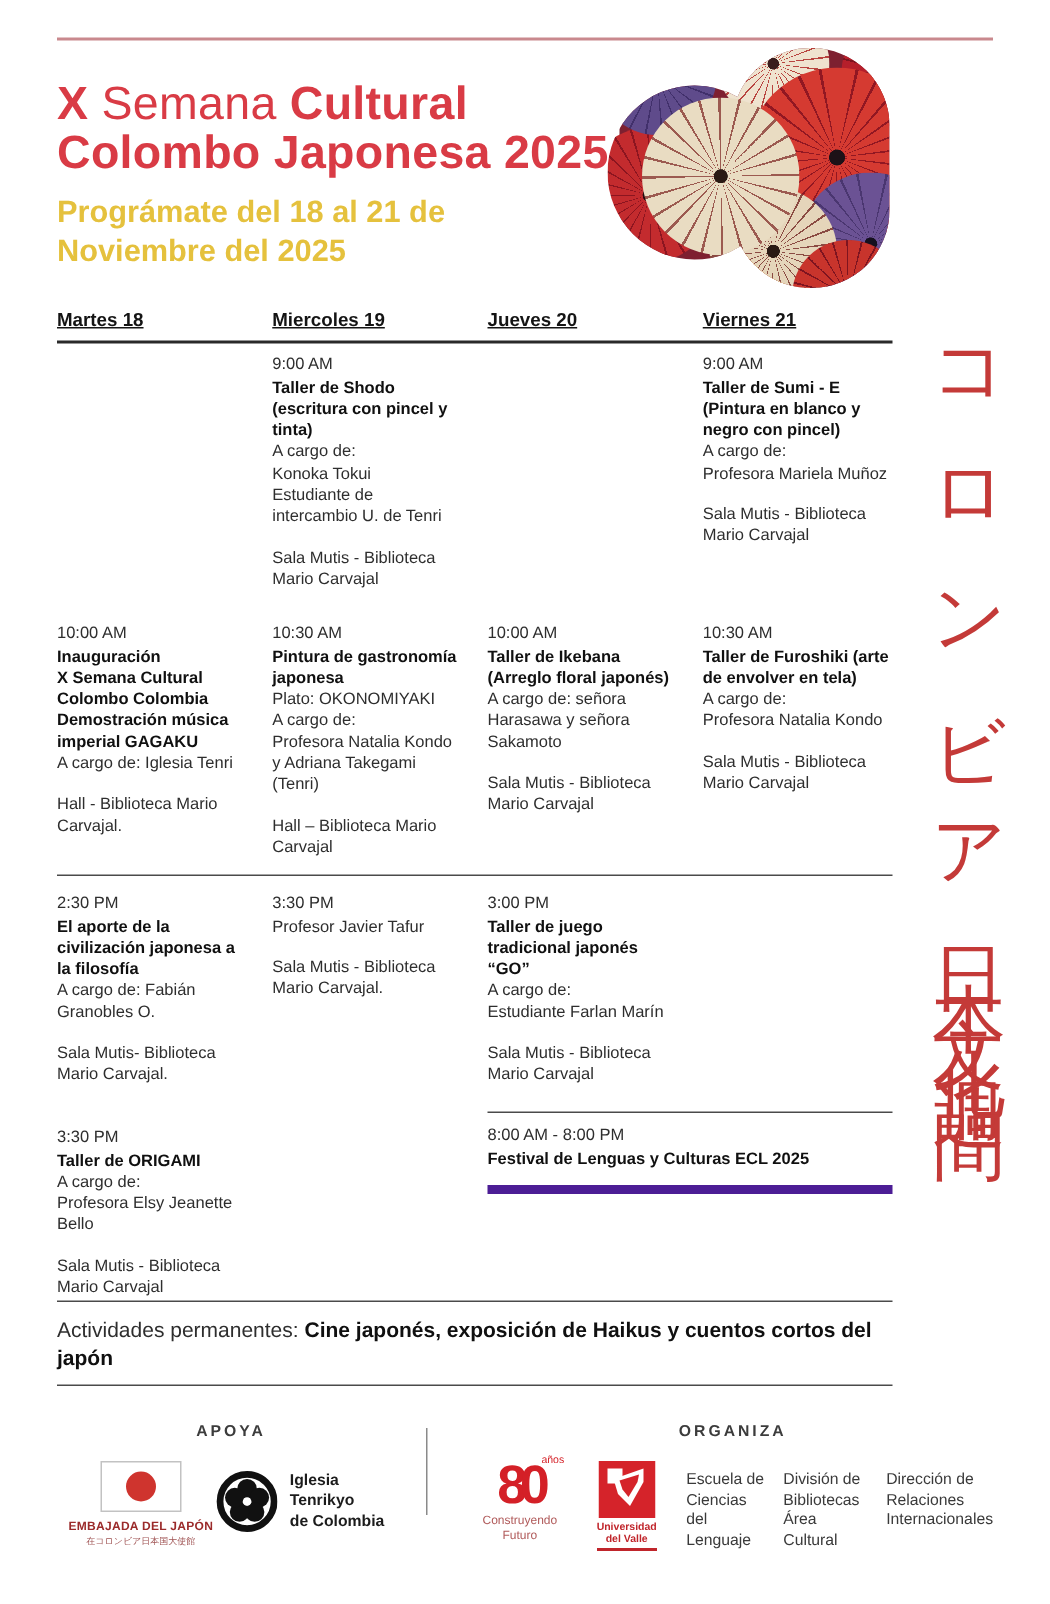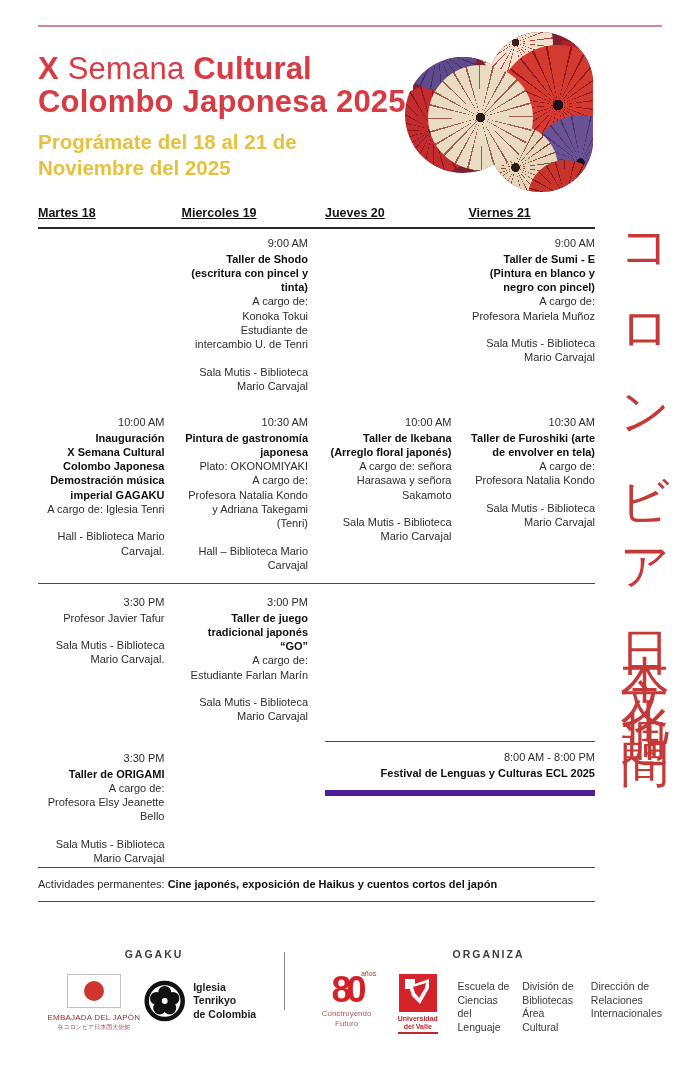--- a/index.html
+++ b/index.html
@@ -65,42 +65,42 @@
 
   
   .schedule { position:absolute; left:38px; top:205px; width:557px; font-size:11px; line-height:1.3; }
   .srow { display:grid; grid-template-columns:repeat(4,1fr); column-gap:17px; }
   .dayhead { font-weight:700; font-size:12.5px; color:#141414; padding-bottom:6px;text-decoration:underline; }
   .headrow { border-bottom:2px solid #2a2a2a; }
   .r1 { padding-top:7px; min-height:186px; }
   .r2 { min-height:169px; border-bottom:1px solid #4a4a4a; padding-bottom:8px; }
   .r3 { padding-top:11px; min-height:157px; }
   .r4 { align-items:start; }
-  .cell { color:#2e2e2e;text-align:right; }
+  .cell { color:#2e2e2e; }
   .time { color:#2e2e2e; margin-bottom:1px; white-space:pre-line; }
   .etitle { font-weight:700; color:#101010; white-space:pre-line; }
   .ebody { white-space:pre-line; }
   .eloc { margin-top:13px; white-space:pre-line; }
   .origami-cell { padding-top:10px; }
   .festival-cell { grid-column:3 / 5; border-top:1px solid #4a4a4a; border-bottom:6px solid #4c1d95; padding:8px 0 10px 0; }
-  .perm-bar { border-top:1px solid #4a4a4a; border-bottom:1px solid #4a4a4a; padding:9px 0; font-size:11px; margin-top:2px; }
+  .perm-bar { border-top:1px solid #4a4a4a; border-bottom:1px solid #4a4a4a; padding:9px 0; font-size:14px; margin-top:2px; }
   .perm-bar .plabel { font-weight:400; color:#2e2e2e; }
   .perm-bar .pbold { font-weight:700; color:#101010; }
 
   
   .footer { position:absolute; left:38px; top:948px; width:624px; display:flex; }
   .fgroup-label { text-align:center; font-size:10.5px; font-weight:700; letter-spacing:2px; color:#3c3c3c; margin-bottom:14px; }
   .apoya-group { width:232px; }
   .org-group { flex:1; margin-left:30px; }
   .logo-row { display:flex; align-items:flex-start; }
   .apoya-row { justify-content:space-between; padding:0 6px; }
   .embassy { display:flex; flex-direction:column; align-items:center; width:110px; }
   .flag { width:54px; height:34px; background:#fff; border:1px solid #c2c2c2; position:relative; }
   .flag .sun { position:absolute; left:50%; top:50%; width:20px; height:20px; margin:-10px 0 0 -10px; border-radius:50%; background:#cf342e; }
-  .embassy-name { margin-top:5px; font-size:8px; font-weight:400; color:#9b2b2b; letter-spacing:.2px; text-align:right; }
+  .embassy-name { margin-top:5px; font-size:8px; font-weight:700; color:#9b2b2b; letter-spacing:.2px; text-align:right; }
   .embassy-jp { font-size:6px; color:#a05454; margin-top:1px; text-align:center; }
   .tenrikyo { display:flex; align-items:center; margin-top:4px; }
   .tenrikyo-caption { font-size:10.5px; font-weight:700; color:#1c1c1c; margin-left:8px; white-space:pre-line; line-height:1.25; }
   .divider { width:1px; background:#8a8a8a; height:58px; margin:4px 0 0 14px; }
   .org-row { display:flex; align-items:flex-start; gap:10px; }
   .logo80 { position:relative; width:66px; text-align:center; }
   .logo80 .num { font-size:36px; font-weight:800; color:#d42027; letter-spacing:-5px; line-height:.9; }
   .logo80 .anos { position:absolute; top:-4px; right:2px; font-size:7px; color:#d42027; }
   .logo80 .tagline { font-size:8px; color:#b05a5a; white-space:pre-line; line-height:1.2; margin-top:3px; }
   .univalle { width:62px; display:flex; flex-direction:column; align-items:center; }
@@ -167,21 +167,21 @@
       <div class="ebody">A cargo de:
 Profesora Mariela Muñoz</div>
       <div class="eloc">Sala Mutis - Biblioteca Mario Carvajal</div>
     </div>
   </div>
 
   <div class="srow r2">
     <div class="cell">
       <div class="time">10:00 AM</div>
       <div class="etitle">Inauguración
- X Semana Cultural Colombo Japonesa Demostración música imperial GAGAKU</div>
+ X Semana Cultural Colombo Colombia Demostración música imperial GAGAKU</div>
       <div class="ebody">A cargo de: Iglesia Tenri</div>
       <div class="eloc">Hall - Biblioteca Mario Carvajal.</div>
     </div>
     <div class="cell">
       <div class="time">10:30 AM</div>
       <div class="etitle">Pintura de gastronomía japonesa</div>
       <div class="ebody">Plato: OKONOMIYAKI
 A cargo de:
 Profesora Natalia Kondo y Adriana Takegami (Tenri)</div>
       <div class="eloc">Hall – Biblioteca Mario Carvajal</div>
@@ -196,20 +196,26 @@
       <div class="time">10:30 AM</div>
       <div class="etitle">Taller de Furoshiki (arte de envolver en tela)</div>
       <div class="ebody">A cargo de:
 Profesora Natalia Kondo</div>
       <div class="eloc">Sala Mutis - Biblioteca Mario Carvajal</div>
     </div>
   </div>
 
   <div class="srow r3">
     <div class="cell">
+      <div class="time">2:30 PM</div>
+      <div class="etitle">El aporte de la civilización japonesa a la filosofía</div>
+      <div class="ebody">A cargo de: Fabián Granobles O.</div>
+      <div class="eloc">Sala Mutis- Biblioteca Mario Carvajal.</div>
+    </div>
+    <div class="cell">
       <div class="time">3:30 PM</div>
       <div class="ebody">Profesor Javier Tafur</div>
       <div class="eloc">Sala Mutis - Biblioteca Mario Carvajal.</div>
     </div>
     <div class="cell">
       <div class="time">3:00 PM</div>
       <div class="etitle">Taller de juego tradicional japonés “GO”</div>
       <div class="ebody">A cargo de:
 Estudiante Farlan Marín</div>
       <div class="eloc">Sala Mutis - Biblioteca Mario Carvajal</div>
@@ -233,21 +239,21 @@
   </div>
 
   <div class="perm-bar">
     <span class="plabel">Actividades permanentes: </span><span class="pbold">Cine japonés, exposición de Haikus y cuentos cortos del japón</span>
   </div>
 </div>
 
 <div class="footer">
 
   <div class="apoya-group">
-    <div class="fgroup-label">GAGAKU</div>
+    <div class="fgroup-label">APOYA</div>
     <div class="logo-row apoya-row">
       <div class="embassy">
         <div class="flag">
             <div class="sun"></div>
           </div>
         <div class="embassy-name">EMBAJADA DEL JAPÓN</div>
         <div class="embassy-jp">在コロンビア日本国大使館</div>
       </div>
       <div class="tenrikyo">
         <svg width="46" height="46" viewBox="0 0 46 46">

